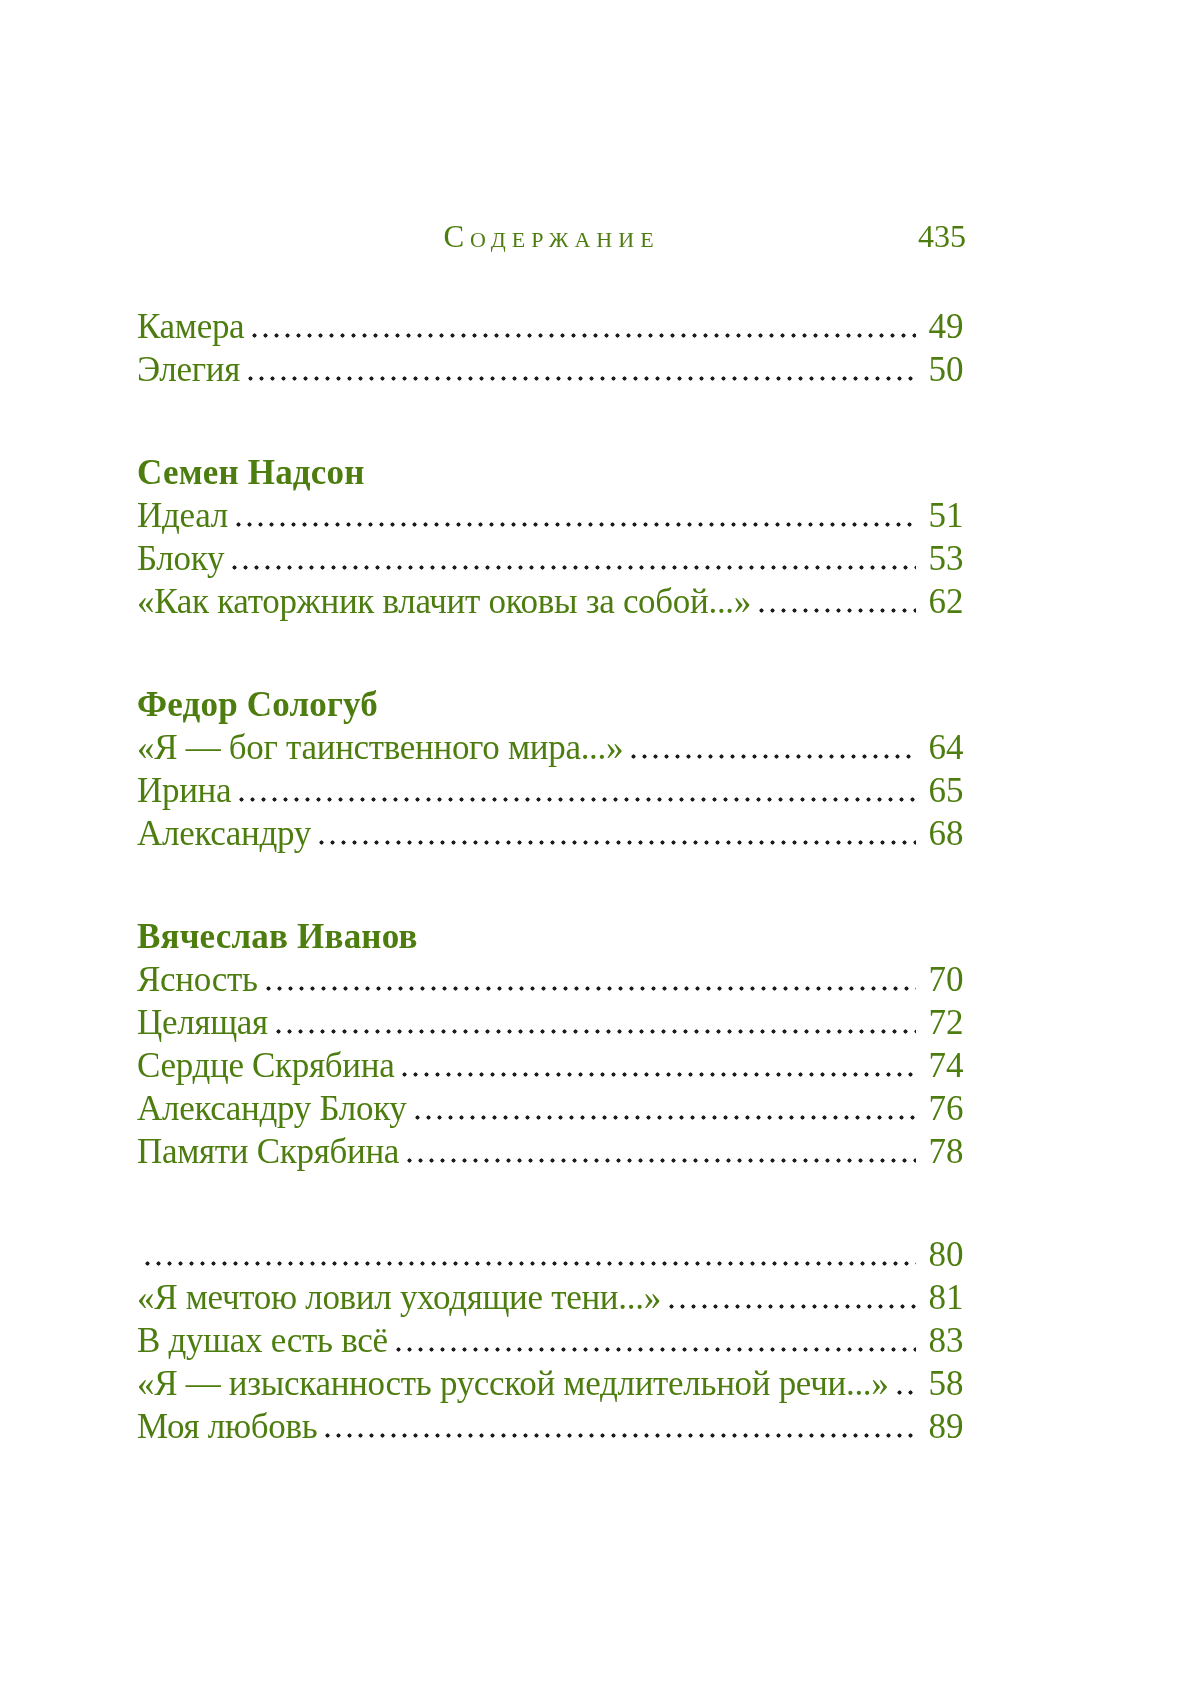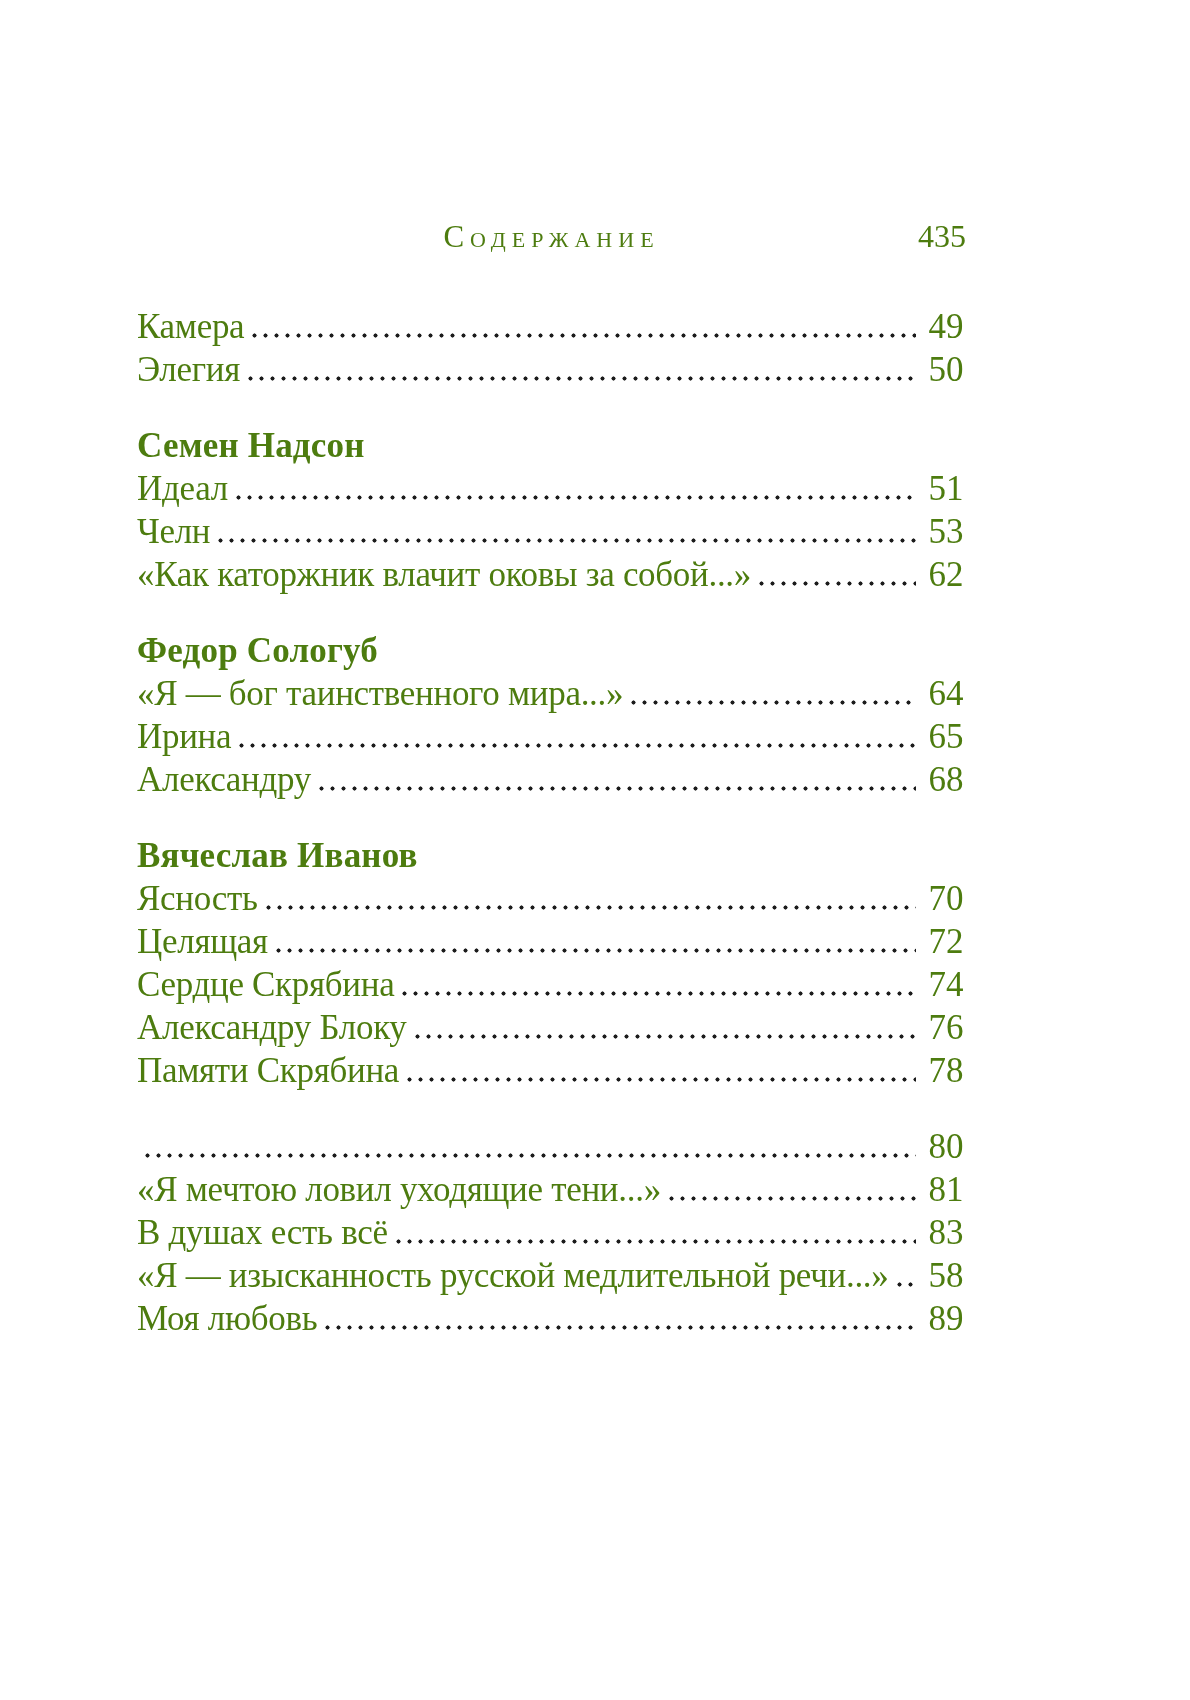--- a/index.html
+++ b/index.html
@@ -39,21 +39,21 @@
     white-space: nowrap;
   }
   .toc-header .folio {
     position: absolute;
     right: 0;
     top: 0;
     font-size: 32px;
     line-height: 43px;
   }
   .section { margin: 0; }
-  .section + .section { margin-top: 33px; }
+  .section + .section { margin-top: 60px; }
   .author {
     font-weight: bold;
     font-size: 35px;
     line-height: 43px;
     letter-spacing: 0.2px;
     white-space: nowrap;
   }
   .row {
     display: flex;
     align-items: baseline;
@@ -108,21 +108,21 @@
     </div>
 
     <div class="section">
       <div class="author">Семен Надсон</div>
       <div class="row">
         <span class="t">Идеал</span>
         <span class="leader"></span>
         <span class="p">51</span>
       </div>
       <div class="row">
-        <span class="t">Челн</span>
+        <span class="t">Блоку</span>
         <span class="leader"></span>
         <span class="p">53</span>
       </div>
       <div class="row">
         <span class="t">«Как каторжник влачит оковы за собой...»</span>
         <span class="leader"></span>
         <span class="p">62</span>
       </div>
     </div>
 

